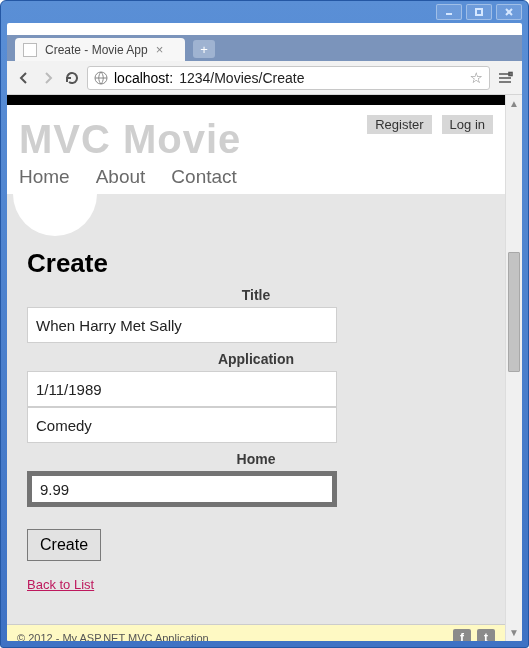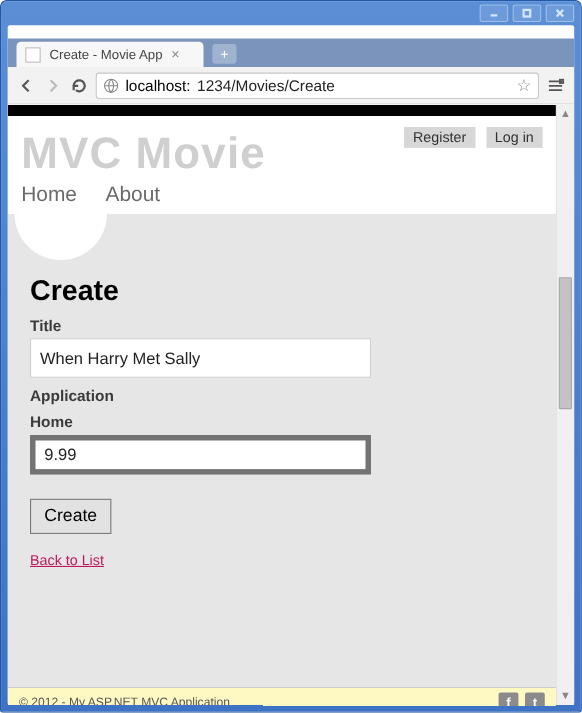--- a/index.html
+++ b/index.html
@@ -162,21 +162,21 @@
     position:absolute;top:0;left:6px;
   }
   .form-area{
     padding:48px 14px 14px 14px;
   }
   .page-title{
     font-size:26px;font-weight:700;color:#000;margin:0 0 4px 0;
     font-family:"Segoe UI",Arial,sans-serif;
   }
   .field-label{
-    font-weight:600;color:#3b3b3b;font-size:14px;margin:8px 0 4px 0;display:block;
+    font-weight:600;color:#3b3b3b;font-size:14px;margin:8px 0 4px 0;display:block;text-align:center;
   }
   input.text-field{
     width:310px;height:36px;
     border:1px solid #cfcfcf;background:#fff;
     padding:4px 8px;font-size:15px;color:#222;
     font-family:inherit;outline:none;
   }
   input.text-field.focused{
     border:5px solid #737373;
   }
@@ -276,33 +276,36 @@
 
         <div class="site-header">
           <div class="auth-links">
             <a href="#">Register</a>
             <a href="#">Log in</a>
           </div>
           <div class="brand">MVC Movie</div>
           <div class="main-nav">
             <a href="#">Home</a>
             <a href="#">About</a>
+            <a href="#">Contact</a>
           </div>
         </div>
 
         <div class="content-wrap">
           <div class="whitecircle"></div>
           <div class="form-area">
             <h2 class="page-title">Create</h2>
 
             <label class="field-label">Title</label>
             <input class="text-field" type="text" value="When Harry Met Sally" style="">
 
             <label class="field-label">Application</label>
-
+            <input class="text-field" type="text" value="1/11/1989" style="">
+
+            <input class="text-field" type="text" value="Comedy" style="">
 
             <label class="field-label">Home</label>
             <input class="text-field focused" type="text" value="9.99" style="">
 
             <div><button class="submit-btn">Create</button></div>
 
             <a href="#" class="back-link">Back to List</a>
           </div>
         </div>
 

